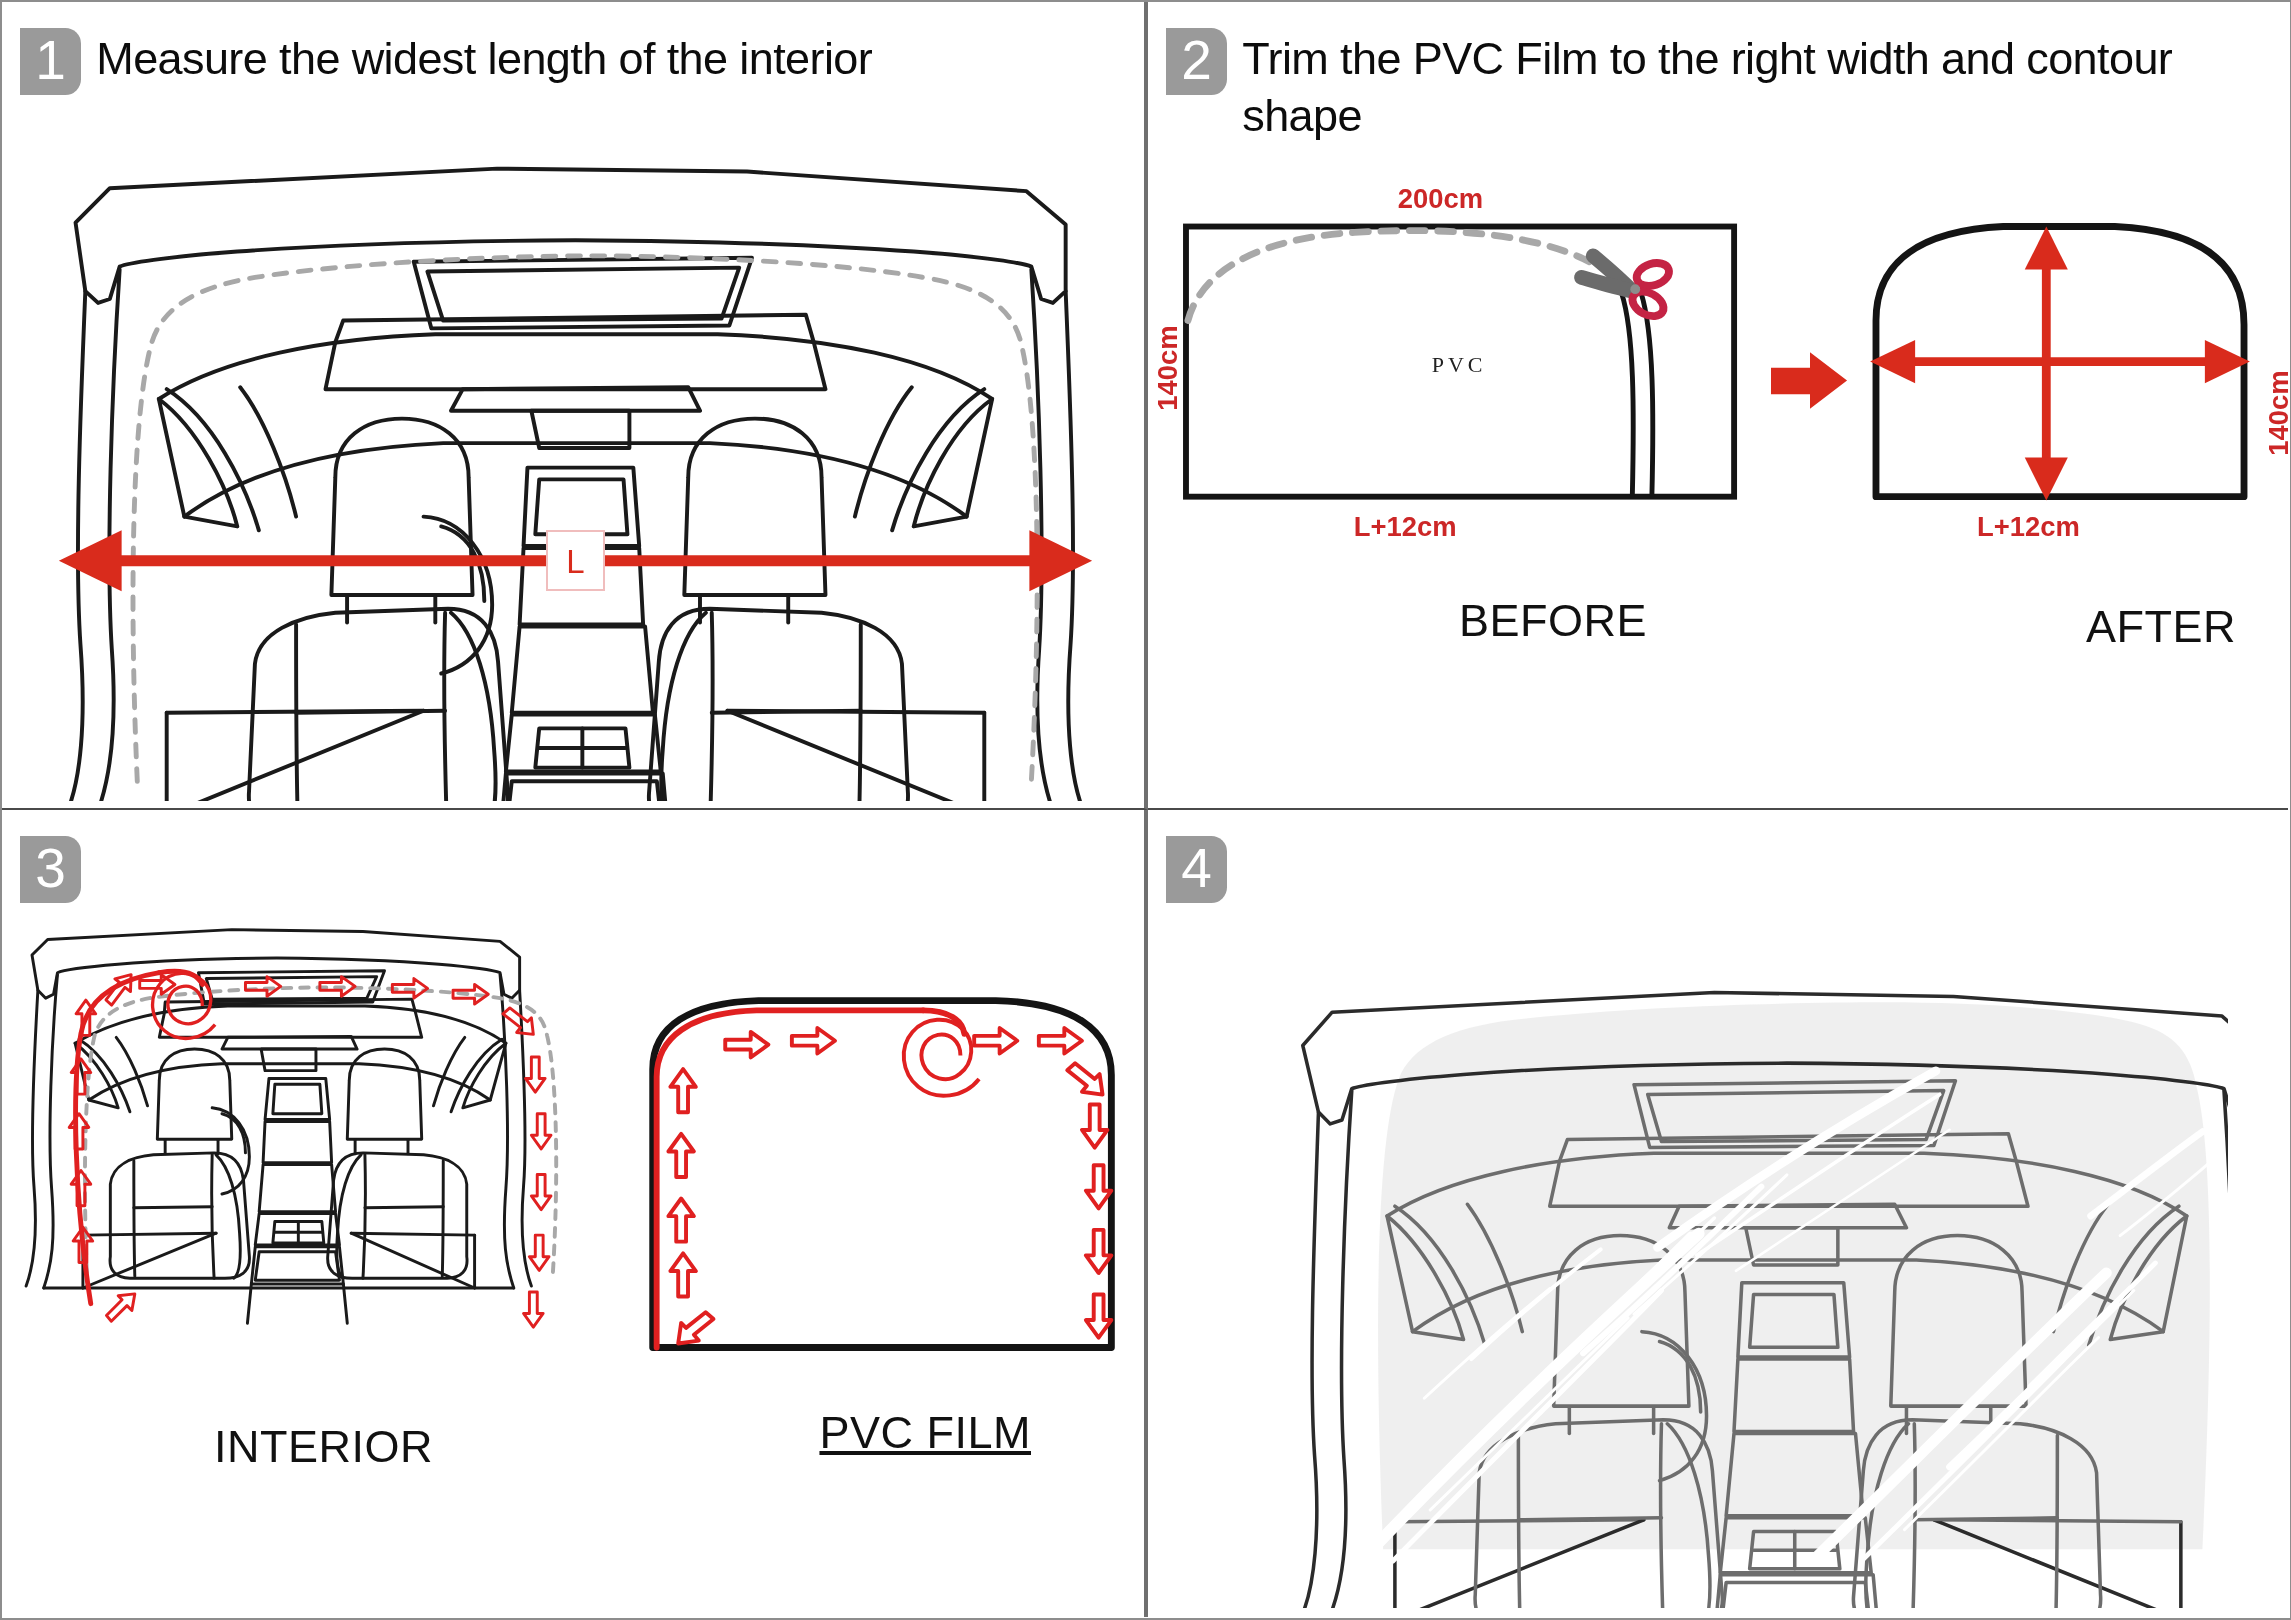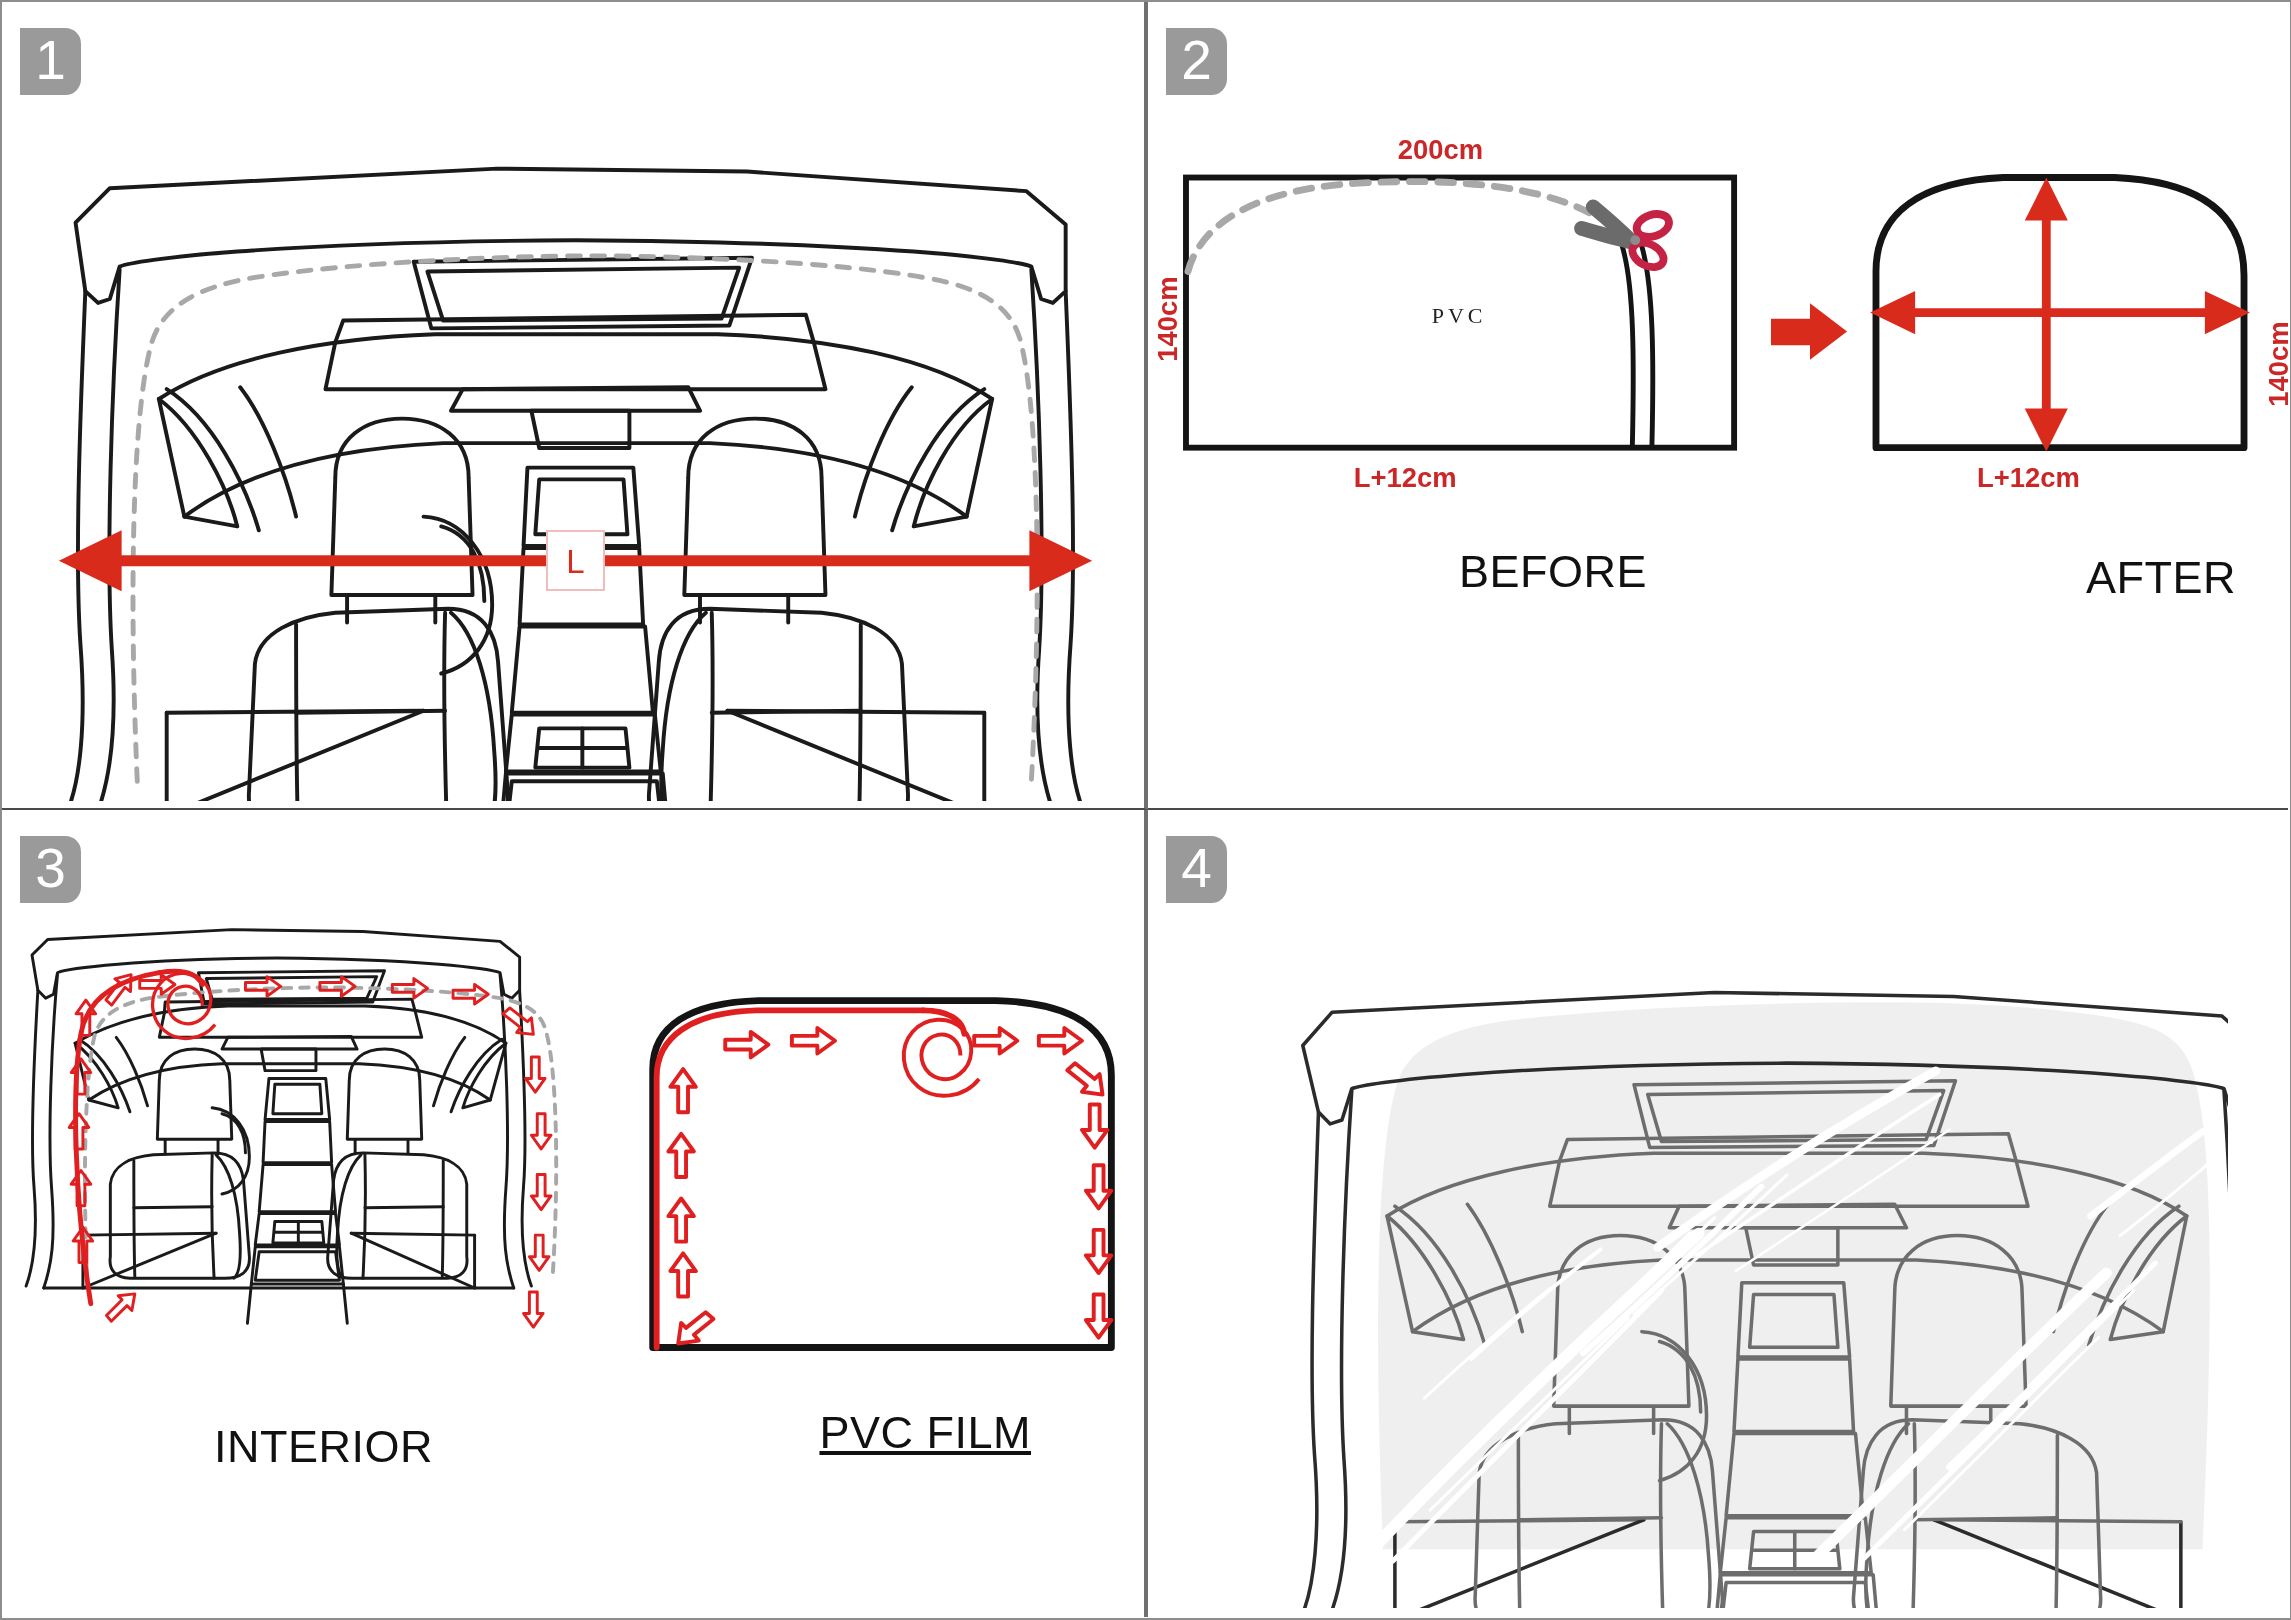--- a/index.html
+++ b/index.html
@@ -103,20 +103,21 @@
 </style>
 </head>
 <body>
 
 <div id="figure">
   <div class="grid">
 
     <div class="panel p1">
       <div class="phead">
         <div class="badge">1</div>
+        <div class="ptitle">Measure the widest length of the interior</div>
       </div>
       <div class="body">
         <svg width="1146" height="706" viewBox="0 0 1169 720">
           <g fill="none" stroke="#1a1a1a" stroke-width="4" stroke-linejoin="round" stroke-linecap="round">
 
             <path d="M75 130 L110 95 L505 75 L760 78 L1045 98 L1085 132 L1085 200 L1072 212 L1060 208 L1050 175
                      C1035 168 900 150 585 148 C270 150 135 168 120 175 L110 208 L98 212 L85 200 Z"></path>
 
             <path d="M85 200 C80 320 74 470 80 560 C86 640 80 700 66 732"></path>
             <path d="M120 178 C112 300 106 470 112 565 C118 650 110 700 96 735"></path>
@@ -203,20 +204,21 @@
             <polygon points="1112,475 1048,444 1048,506" fill="#d92b1c"></polygon>
           </g>
         </svg>
         <div class="lbox" style="left:544px; top:435px;">L</div>
       </div>
     </div>
 
     <div class="panel p2">
       <div class="phead">
         <div class="badge">2</div>
+        <div class="ptitle">Trim the PVC Film to the right width and contour shape</div>
       </div>
       <div class="body">
 
         <div style="position:absolute; left:9.8px; top:61px;">
           <svg width="608" height="323" viewBox="0 0 620 330">
 
             <rect x="28" y="22" width="560" height="276" fill="#ffffff" stroke="#141414" stroke-width="6"></rect>
 
             <path d="M30 118 C44 66 104 34 200 28 C300 22 386 30 440 58" fill="none" stroke="#a8a8a8" stroke-width="7" stroke-dasharray="16 13" stroke-linecap="round"></path>
 

